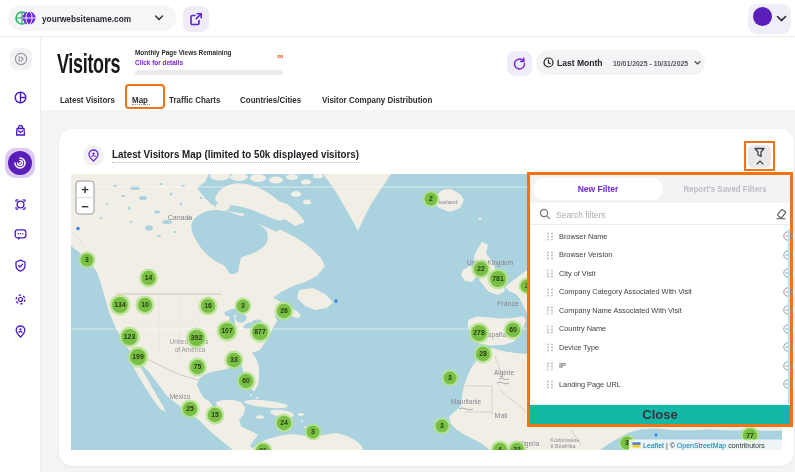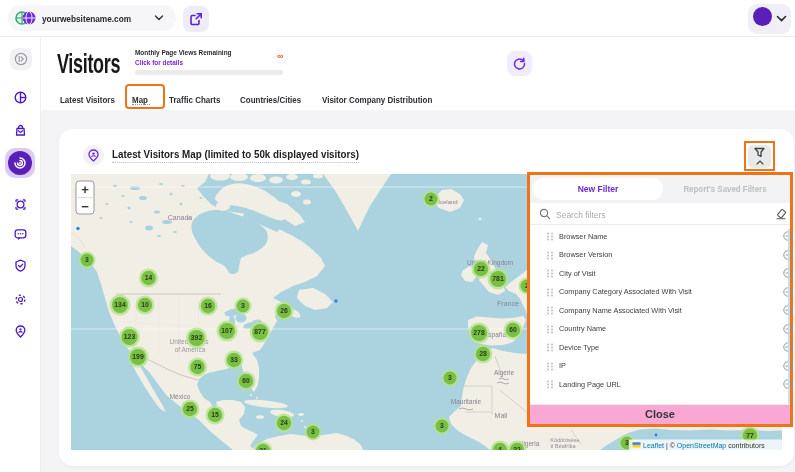--- a/index.html
+++ b/index.html
@@ -53,21 +53,21 @@
 
 
 #fpanel { position:absolute; left:468px; top:43px; width:266px; height:255px; border:3px solid #f07317; background:#fff; z-index:20; }
 #fp-tabs { position:absolute; left:0; top:0; width:100%; height:28px; background:#f3f3f5; }
 #fp-tab1 { position:absolute; left:3px; top:3px; width:130px; height:22px; background:#fff; border-radius:12px; text-align:center; line-height:22px; font-size:8.5px; font-weight:700; color:#6d28d9; }
 #fp-tab2 { position:absolute; left:133px; top:3px; width:124px; height:22px; text-align:center; line-height:22px; font-size:8.5px; font-weight:700; color:#bbbec3; transform:scaleX(0.93); }
 #fp-search { position:absolute; left:0; top:28px; width:100%; height:22px; border-bottom:1px solid #ececee; }
 #fp-search .ph { position:absolute; left:26px; top:7px; font-size:8.5px; color:#a8abb0; }
 .fp-row { position:absolute; left:8px; width:100%; height:19px; }
 .fp-row .lbl { position:absolute; left:21px; top:4.5px; font-size:8px; font-weight:500; color:#3c4043; white-space:nowrap; transform:scaleX(0.915); transform-origin:left top; }
-#fp-close { position:absolute; left:0; bottom:0; width:100%; height:20px; background:#f9a8d4; border-top:1px solid #ebebed; text-align:center; line-height:19px; font-size:11px; font-weight:600; color:#35363b; }
+#fp-close { position:absolute; left:0; bottom:0; width:100%; height:20px; background:#14b8a6; border-top:1px solid #ebebed; text-align:center; line-height:19px; font-size:13px; font-weight:600; color:#35363b; }
 #fp-scroll { position:absolute; right:0px; top:54px; width:2.5px; height:186px; background:#bfe0ef; }
 </style>
 </head>
 <body>
 <div id="root">
 
 <div id="graybg"></div>
 
 <div id="topbar">
   <div id="sitepill">
@@ -173,20 +173,31 @@
 <div id="header">
   <div id="h-title">Visitors</div>
   <div id="h-mpv">Monthly Page Views Remaining</div>
   <div id="h-click">Click for details</div>
   <div id="h-bar"></div>
   <div id="h-inf">∞</div>
   <div id="h-refresh">
     <svg class="abs" style="left:6px;top:6px" width="13" height="13" viewBox="0 0 13 13">
       <path d="M10.6 4.1 A 5 5 0 1 0 11.5 6.5" fill="none" stroke="#6d28d9" stroke-width="1.5" stroke-linecap="round"></path>
       <path d="M10.8 1.2 L10.8 4.4 L7.6 4.4" fill="none" stroke="#6d28d9" stroke-width="1.5" stroke-linecap="round" stroke-linejoin="round"></path>
+    </svg>
+  </div>
+  <div id="h-pill">
+    <svg class="abs" style="left:7px;top:7px" width="11" height="11" viewBox="0 0 11 11">
+      <circle cx="5.5" cy="5.5" r="4.5" fill="none" stroke="#222" stroke-width="1.2"></circle>
+      <path d="M5.5 3 V5.8 L7.3 6.8" fill="none" stroke="#222" stroke-width="1.2" stroke-linecap="round"></path>
+    </svg>
+    <span class="lm">Last Month</span>
+    <span class="dr">10/01/2025 - 10/31/2025</span>
+    <svg class="abs" style="left:158px;top:10px" width="7" height="6" viewBox="0 0 7 6">
+      <path d="M1 1.5 L3.5 4 L6 1.5" fill="none" stroke="#444" stroke-width="1.1" stroke-linecap="round"></path>
     </svg>
   </div>
 </div>
 
 <div id="tabs">
   <span class="tab" style="left:19px">Latest Visitors</span>
   <span class="tab" style="left:91px">Map</span>
   <span class="tab" style="left:128px">Traffic Charts</span>
   <span class="tab" style="left:199px">Countries/Cities</span>
   <span class="tab" style="left:281px">Visitor Company Distribution</span>

